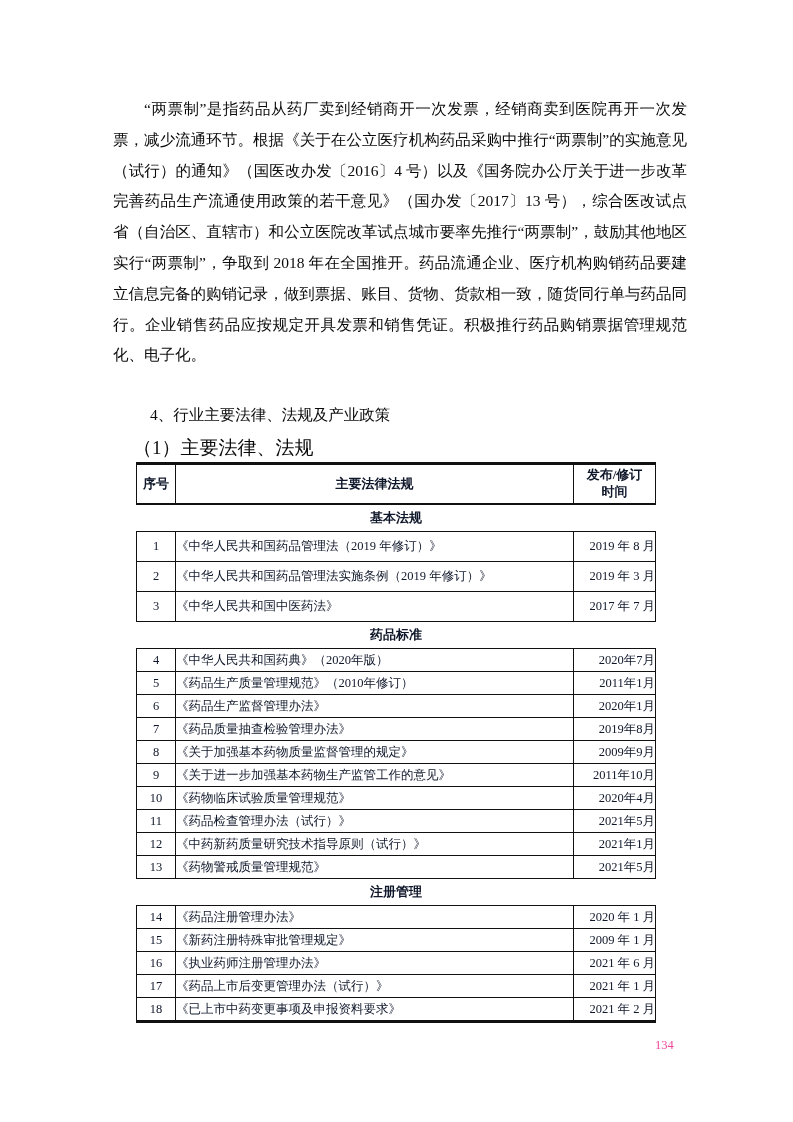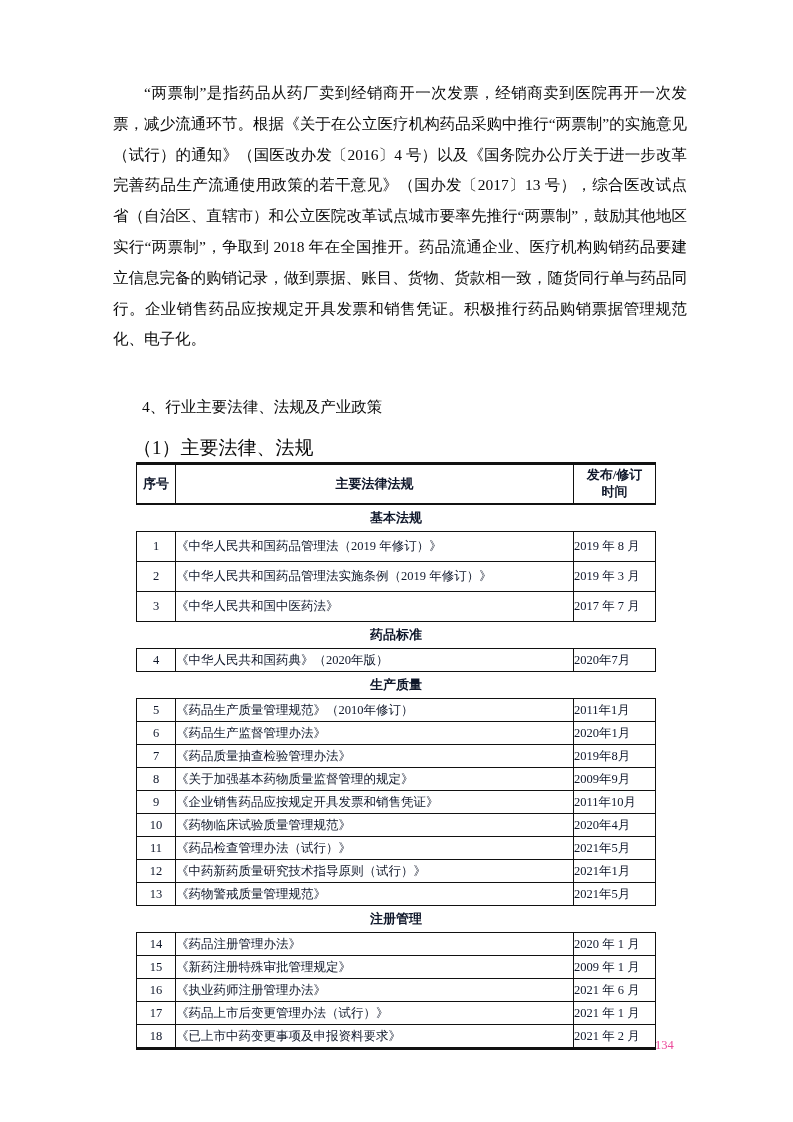--- a/index.html
+++ b/index.html
@@ -9,32 +9,32 @@
     font-family: "Liberation Serif", "DejaVu Serif", serif;
     color: #000;
     position: relative;
     overflow: hidden;
   }
   .page {
     position: absolute; inset: 0; background: #ffffff;
   }
   .body-paragraph {
     position: absolute;
-    left: 113px; top: 78px; width: 574px;
+    left: 113px; top: 94px; width: 574px;
     margin: 0;
     font-size: 15.5px;
     line-height: 30.8px;
     text-align: justify;
     text-indent: 2em;
     color: #0a0a0a;
   }
   .heading-section {
     position: absolute;
     left: 142px; top: 397px;
-    margin: 0;
+    margin: 8px;
     font-size: 15.5px;
     font-weight: normal;
     color: #0a0a0a;
     white-space: nowrap;
   }
   .heading-subsection {
     position: absolute;
     left: 133px; top: 435px;
     margin: 0;
     font-size: 19px;
@@ -70,21 +70,21 @@
     height: 26px;
     text-align: center;
     font-weight: bold;
     font-size: 13px;
   }
   .data-row td { border: 1px solid #111; }
   .data-row.tall td { height: 29px; }
   .data-row.compact td { height: 22px; }
   .c-no   { text-align: center; }
   .c-name { text-align: left; padding-left: 8px; margin-left: 16px; }
-  .c-date { text-align: left; }
+  .c-date { text-align: right; }
   .page-number {
     position: absolute;
     left: 655px; top: 1038px;
     font-size: 12.5px;
     color: #ec4899;
   }
 </style>
 </head>
 <body>
 
@@ -129,23 +129,20 @@
           <td class="c-date">2017 年 7 月</td>
         </tr>
         <tr class="section-row">
           <td colspan="3">药品标准</td>
         </tr>
         <tr class="data-row compact">
           <td class="c-no">4</td>
           <td class="c-name">《中华人民共和国药典》（2020年版）</td>
           <td class="c-date">2020年7月</td>
         </tr>
-        <tr class="section-row">
-          <td colspan="3">生产质量</td>
-        </tr>
         <tr class="data-row compact">
           <td class="c-no">5</td>
           <td class="c-name">《药品生产质量管理规范》（2010年修订）</td>
           <td class="c-date">2011年1月</td>
         </tr>
         <tr class="data-row compact">
           <td class="c-no">6</td>
           <td class="c-name">《药品生产监督管理办法》</td>
           <td class="c-date">2020年1月</td>
         </tr>
@@ -154,21 +151,21 @@
           <td class="c-name">《药品质量抽查检验管理办法》</td>
           <td class="c-date">2019年8月</td>
         </tr>
         <tr class="data-row compact">
           <td class="c-no">8</td>
           <td class="c-name">《关于加强基本药物质量监督管理的规定》</td>
           <td class="c-date">2009年9月</td>
         </tr>
         <tr class="data-row compact">
           <td class="c-no">9</td>
-          <td class="c-name">《企业销售药品应按规定开具发票和销售凭证》</td>
+          <td class="c-name">《关于进一步加强基本药物生产监管工作的意见》</td>
           <td class="c-date">2011年10月</td>
         </tr>
         <tr class="data-row compact">
           <td class="c-no">10</td>
           <td class="c-name">《药物临床试验质量管理规范》</td>
           <td class="c-date">2020年4月</td>
         </tr>
         <tr class="data-row compact">
           <td class="c-no">11</td>
           <td class="c-name">《药品检查管理办法（试行）》</td>

